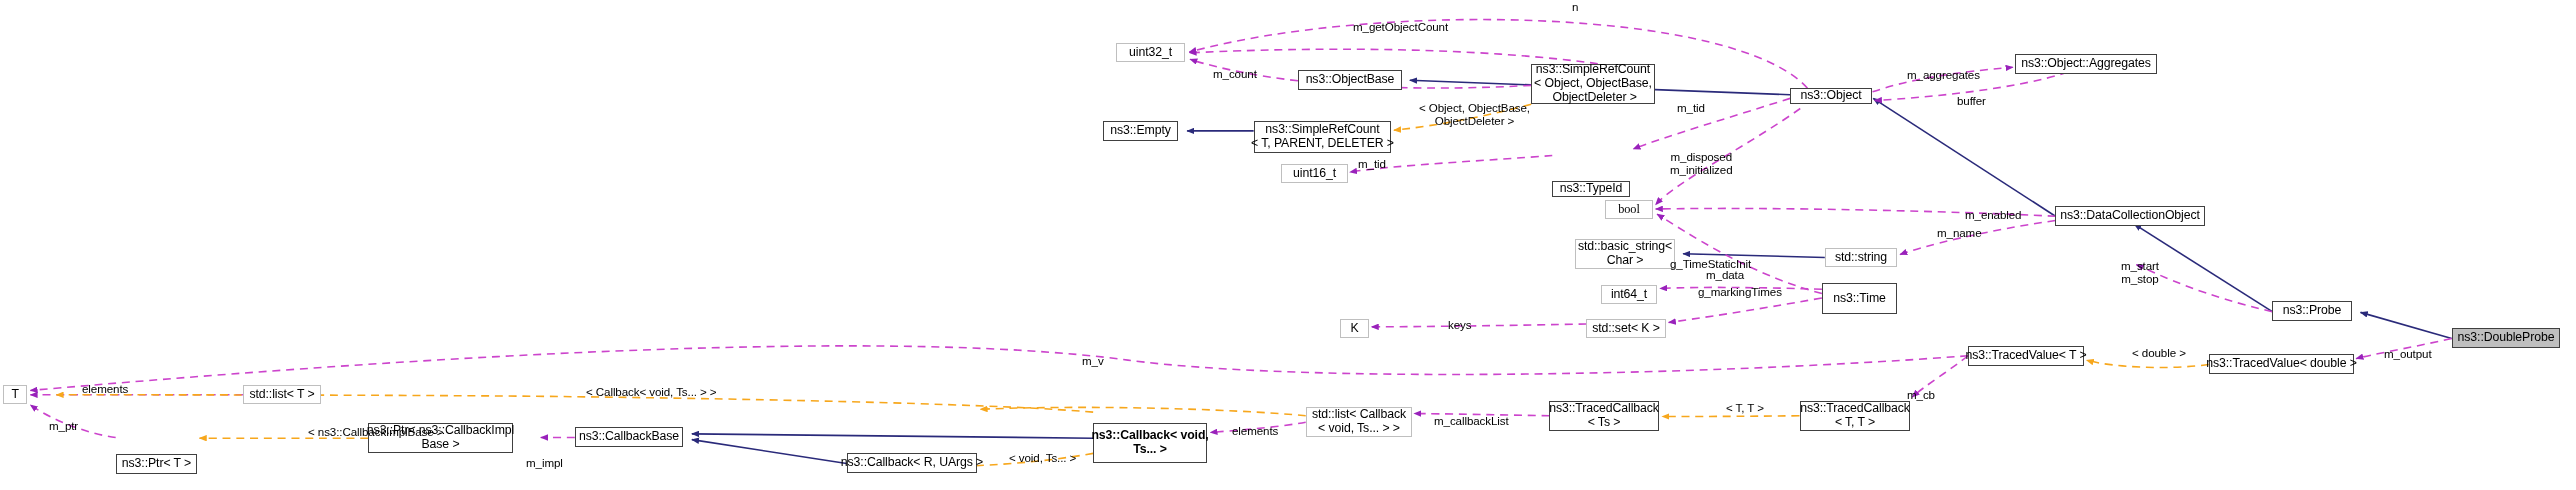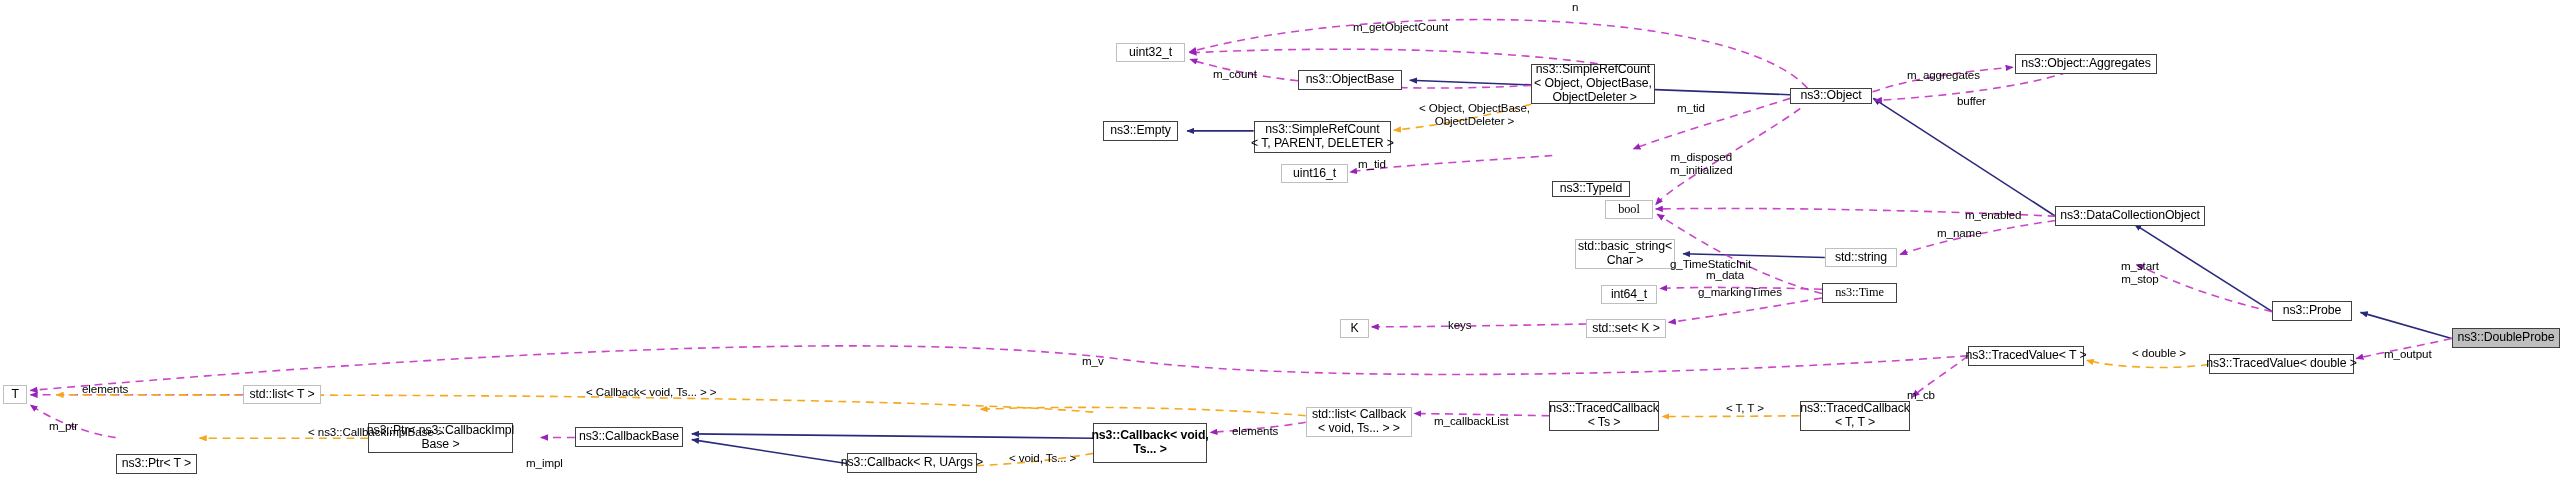--- a/index.html
+++ b/index.html
@@ -141,21 +141,21 @@
       <div class="node cls" style="left: 1254px; top: 121px; width: 137px; height: 32px;">ns3::SimpleRefCount
 &lt; T, PARENT, DELETER &gt;</div>
       <div class="node cls" style="left: 1552px; top: 145px; width: 78px; height: 16px; margin-top: 36px;">ns3::TypeId</div>
       <div class="node plain" style="left: 1281px; top: 164px; width: 67px; height: 19px;">uint16_t</div>
       <div class="node plain" style="left: 1605px; top: 200px; width: 48px; height: 19px; font-family: Liberation Serif, serif;">bool</div>
       <div class="node cls" style="left: 2055px; top: 206px; width: 150px; height: 20px;">ns3::DataCollectionObject</div>
       <div class="node plain" style="left: 1575px; top: 239px; width: 100px; height: 30px;">std::basic_string&lt;
 Char &gt;</div>
       <div class="node plain" style="left: 1825px; top: 248px; width: 72px; height: 19px;">std::string</div>
       <div class="node plain" style="left: 1601px; top: 285px; width: 56px; height: 19px;">int64_t</div>
-      <div class="node cls" style="left: 1822px; top: 283px; width: 75px; height: 20px; font-family: Liberation Serif, serif;">ns3::Time</div>
+      <div class="node cls" style="left: 1822px; top: 283px; width: 75px; height: 31px;">ns3::Time</div>
       <div class="node cls" style="left: 2272px; top: 301px; width: 80px; height: 20px;">ns3::Probe</div>
       <div class="node subject" style="left: 2452px; top: 328px; width: 108px; height: 20px;">ns3::DoubleProbe</div>
       <div class="node plain" style="left: 1340px; top: 319px; width: 29px; height: 19px;">K</div>
       <div class="node plain" style="left: 1586px; top: 319px; width: 80px; height: 19px;">std::set&lt; K &gt;</div>
       <div class="node cls" style="left: 2209px; top: 354px; width: 145px; height: 20px;">ns3::TracedValue&lt; double &gt;</div>
       <div class="node cls" style="left: 1968px; top: 346px; width: 116px; height: 20px;">ns3::TracedValue&lt; T &gt;</div>
       <div class="node plain" style="left: 2.9px; top: 385px; width: 24.6px; height: 19px;">T</div>
       <div class="node plain" style="left: 243px; top: 385px; width: 78px; height: 19px;">std::list&lt; T &gt;</div>
       <div class="node cls" style="left: 116px; top: 427px; width: 81px; height: 20px; margin-top: 27px;">ns3::Ptr&lt; T &gt;</div>
       <div class="node cls" style="left: 368px; top: 423px; width: 145px; height: 30px;">ns3::Ptr&lt; ns3::CallbackImpl

